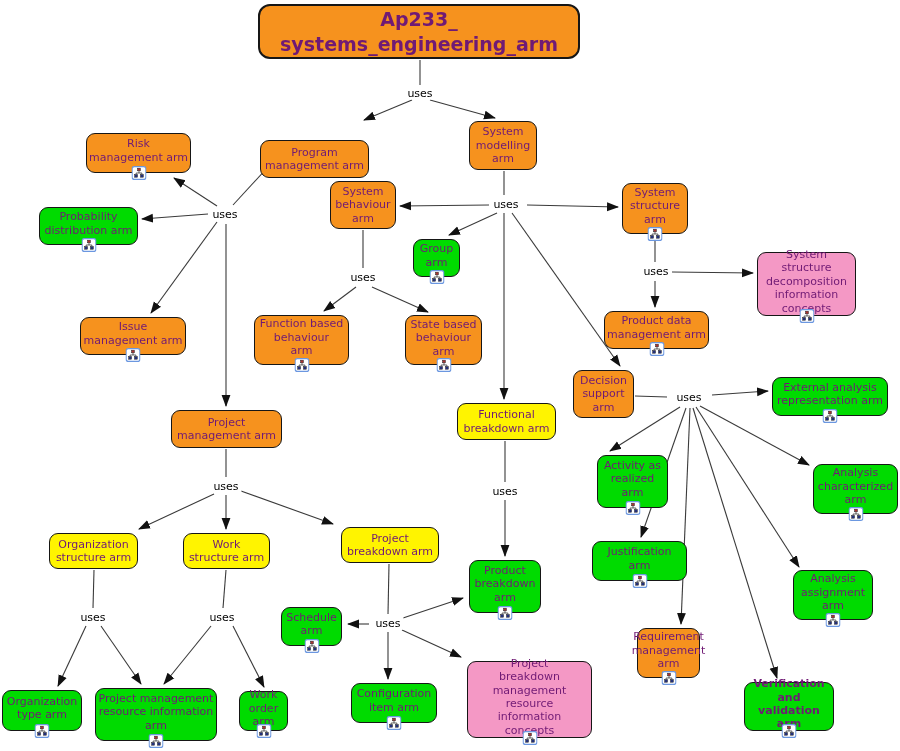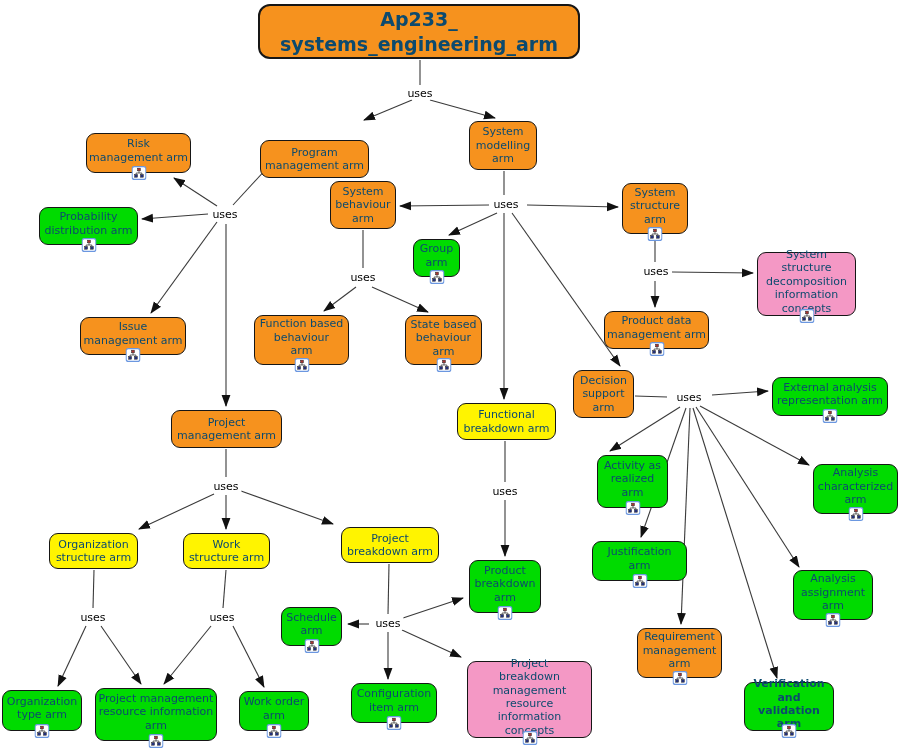--- a/index.html
+++ b/index.html
@@ -31,21 +31,21 @@
     z-index: 3;
     box-sizing: border-box;
     border: 1.6px solid #161616;
     border-radius: 9px;
     display: flex;
     align-items: center;
     justify-content: center;
     text-align: center;
     font-size: 11px;
     line-height: 1.22;
-    color: #0c4a6e;
+    color: #701a75;
     cursor: default;
   }
   .node .node-label {
     white-space: pre-line;
     display: block;
     padding: 1px 2px;
   }
   .node.title-node {
     font-weight: bold;
     font-size: 19px;
@@ -396,21 +396,21 @@
       <span class="res-icon">
     <svg width="15" height="14" viewBox="0 0 15 14" xmlns="http://www.w3.org/2000/svg">
       <rect x="0.6" y="0.6" width="13.8" height="12.8" rx="2.2" fill="#ffffff" stroke="#6b97e0" stroke-width="1.2"></rect>
       <rect x="6.1" y="2.2" width="2.8" height="2.6" fill="#b03030" stroke="#222222" stroke-width="0.5"></rect>
       <path d="M7.5 4.9 V7 M4.6 7 H10.4 M4.6 7 V8.6 M10.4 7 V8.6" stroke="#222222" stroke-width="0.7" fill="none"></path>
       <rect x="3.2" y="8.6" width="2.8" height="2.6" fill="#23307e" stroke="#222222" stroke-width="0.5"></rect>
       <rect x="9.0" y="8.6" width="2.8" height="2.6" fill="#23307e" stroke="#222222" stroke-width="0.5"></rect>
     </svg>
   </span>
     </div>
-    <div class="node has-icon" style="left: 637px; top: 628px; width: 85px; height: 50px; background: rgb(246, 146, 30);">
+    <div class="node has-icon" style="left: 637px; top: 628px; width: 63px; height: 50px; background: rgb(246, 146, 30);">
       <span class="node-label">Requirement
 management
 arm</span>
       <span class="res-icon">
     <svg width="15" height="14" viewBox="0 0 15 14" xmlns="http://www.w3.org/2000/svg">
       <rect x="0.6" y="0.6" width="13.8" height="12.8" rx="2.2" fill="#ffffff" stroke="#6b97e0" stroke-width="1.2"></rect>
       <rect x="6.1" y="2.2" width="2.8" height="2.6" fill="#b03030" stroke="#222222" stroke-width="0.5"></rect>
       <path d="M7.5 4.9 V7 M4.6 7 H10.4 M4.6 7 V8.6 M10.4 7 V8.6" stroke="#222222" stroke-width="0.7" fill="none"></path>
       <rect x="3.2" y="8.6" width="2.8" height="2.6" fill="#23307e" stroke="#222222" stroke-width="0.5"></rect>
       <rect x="9.0" y="8.6" width="2.8" height="2.6" fill="#23307e" stroke="#222222" stroke-width="0.5"></rect>
@@ -437,21 +437,21 @@
       <span class="res-icon">
     <svg width="15" height="14" viewBox="0 0 15 14" xmlns="http://www.w3.org/2000/svg">
       <rect x="0.6" y="0.6" width="13.8" height="12.8" rx="2.2" fill="#ffffff" stroke="#6b97e0" stroke-width="1.2"></rect>
       <rect x="6.1" y="2.2" width="2.8" height="2.6" fill="#b03030" stroke="#222222" stroke-width="0.5"></rect>
       <path d="M7.5 4.9 V7 M4.6 7 H10.4 M4.6 7 V8.6 M10.4 7 V8.6" stroke="#222222" stroke-width="0.7" fill="none"></path>
       <rect x="3.2" y="8.6" width="2.8" height="2.6" fill="#23307e" stroke="#222222" stroke-width="0.5"></rect>
       <rect x="9.0" y="8.6" width="2.8" height="2.6" fill="#23307e" stroke="#222222" stroke-width="0.5"></rect>
     </svg>
   </span>
     </div>
-    <div class="node has-icon" style="left: 239px; top: 691px; width: 70px; height: 40px; background: rgb(0, 219, 0);">
+    <div class="node has-icon" style="left: 239px; top: 691px; width: 49px; height: 40px; background: rgb(0, 219, 0);">
       <span class="node-label">Work order
 arm</span>
       <span class="res-icon">
     <svg width="15" height="14" viewBox="0 0 15 14" xmlns="http://www.w3.org/2000/svg">
       <rect x="0.6" y="0.6" width="13.8" height="12.8" rx="2.2" fill="#ffffff" stroke="#6b97e0" stroke-width="1.2"></rect>
       <rect x="6.1" y="2.2" width="2.8" height="2.6" fill="#b03030" stroke="#222222" stroke-width="0.5"></rect>
       <path d="M7.5 4.9 V7 M4.6 7 H10.4 M4.6 7 V8.6 M10.4 7 V8.6" stroke="#222222" stroke-width="0.7" fill="none"></path>
       <rect x="3.2" y="8.6" width="2.8" height="2.6" fill="#23307e" stroke="#222222" stroke-width="0.5"></rect>
       <rect x="9.0" y="8.6" width="2.8" height="2.6" fill="#23307e" stroke="#222222" stroke-width="0.5"></rect>
     </svg>

